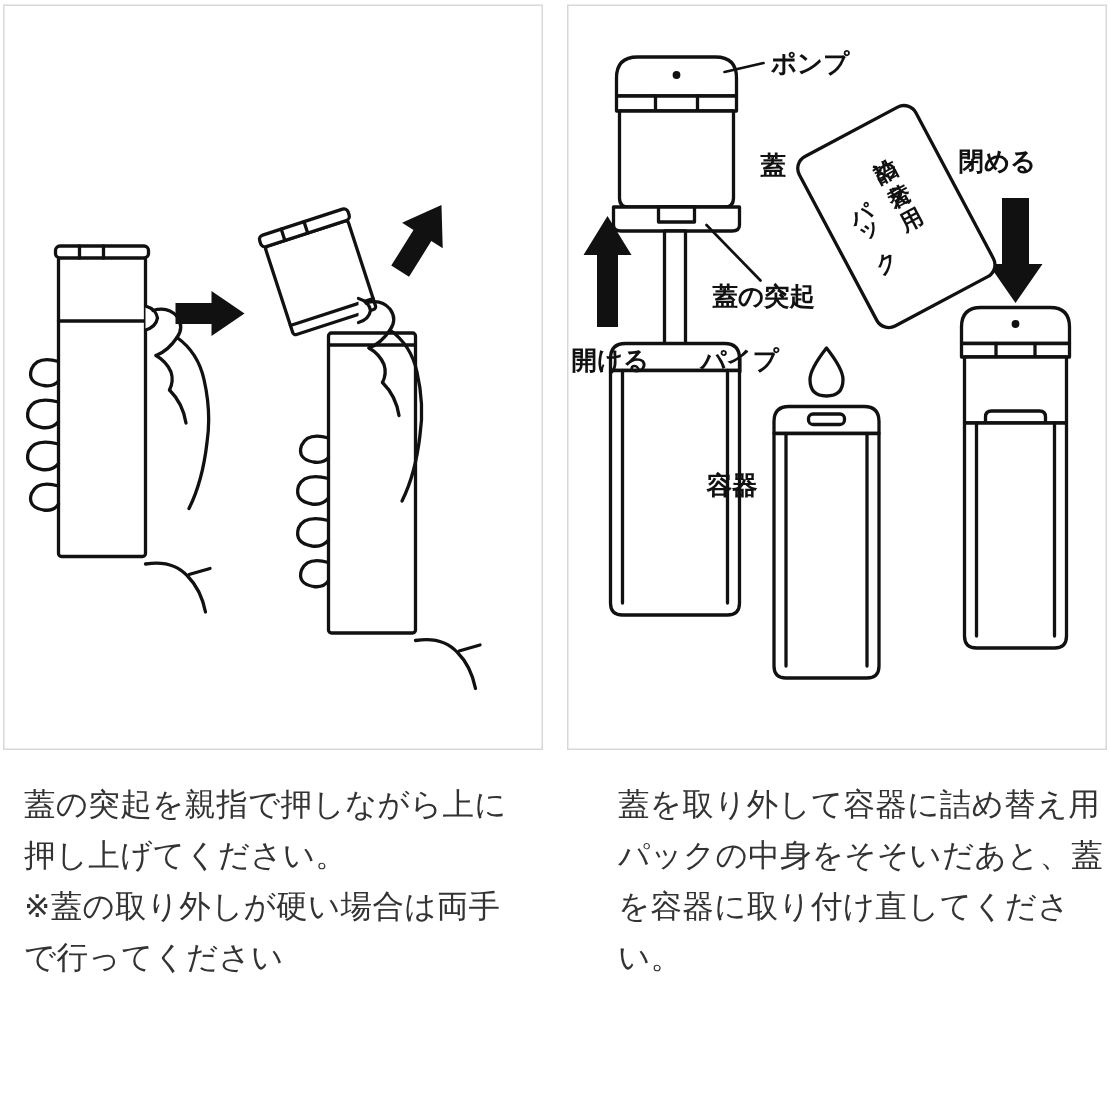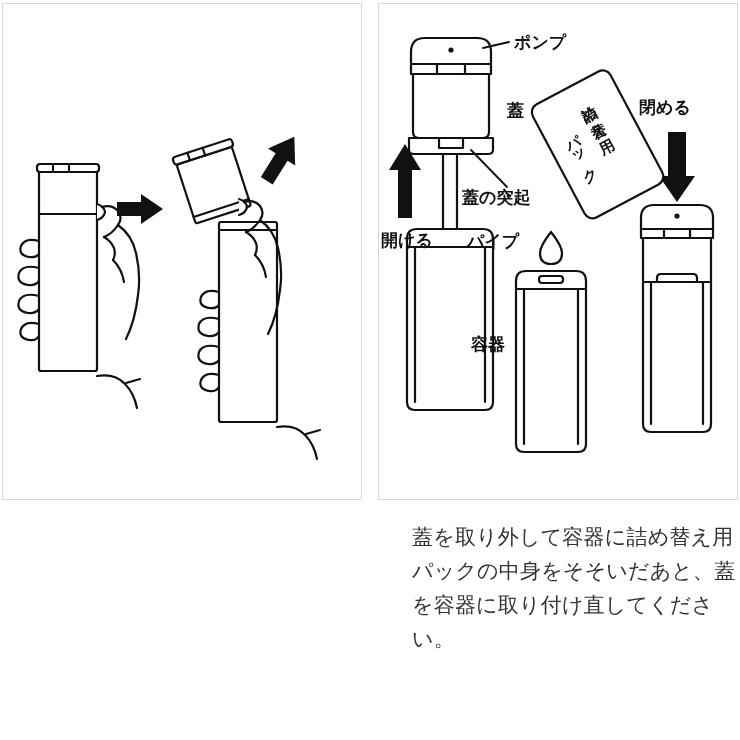--- a/index.html
+++ b/index.html
@@ -158,20 +158,22 @@
             <path d="M303 430 l14 -4"></path>
 
             <g fill="#111" stroke="none" transform="rotate(32 268 170)">
               <path d="M268 126 l-16 24 l9 0 l0 28 l14 0 l0 -28 l9 0 z"></path>
             </g>
           </g>
         </svg>
       </div>
     </div>
 
+    <div class="caption">蓋の突起を親指で押しながら上に押し上げてください。
+※蓋の取り外しが硬い場合は両手で行ってください</div>
   </div>
 
   <div class="column right">
 
     <div class="panel">
       <div class="art">
         <svg width="360" height="497" viewBox="0 0 360 497" xmlns="http://www.w3.org/2000/svg">
           <g fill="none" stroke="#111" stroke-width="2.2" stroke-linejoin="round" stroke-linecap="round">
 
             <path d="M32 48 q0 -14 14 -14 l52 0 q14 0 14 14 l0 12 l-80 0 z" fill="#fff"></path>
@@ -233,27 +235,27 @@
           <g transform="rotate(-28 212 128)">
             <rect x="168" y="78" width="88" height="128" rx="9" fill="#fff" stroke="#111" stroke-width="2.2"></rect>
           </g>
         </svg>
       </div>
 
       <div class="lbl" style="left:135px; top:30px;">ポンプ</div>
 
       <div class="lbl" style="left:128px; top:98px;">蓋</div>
 
-      <div class="lbl" style="left:83px; top:185px;">蓋の突起</div>
+      <div class="lbl" style="left:96px; top:185px;">蓋の突起</div>
 
       <div class="lbl" style="left:88px; top:230px;font-family:Liberation Mono, monospace;">パイプ</div>
 
       <div class="lbl" style="left:2px; top:228px;">開ける</div>
 
-      <div class="lbl" style="left:92px; top:332px;">容器</div>
+      <div class="lbl" style="left:92px; top:311px;">容器</div>
 
       <div class="lbl" style="left:260px; top:95px;">閉める</div>
 
       <div style="position:absolute; left:0; top:0; width:360px; height:497px;
                   transform:rotate(-28deg); transform-origin:212px 128px;
                   pointer-events:none;">
         <div class="packtext" style="left:212px; top:92px;">詰め替え用</div>
         <div class="packtext" style="left:184px; top:112px;">パック</div>
       </div>
     </div>

